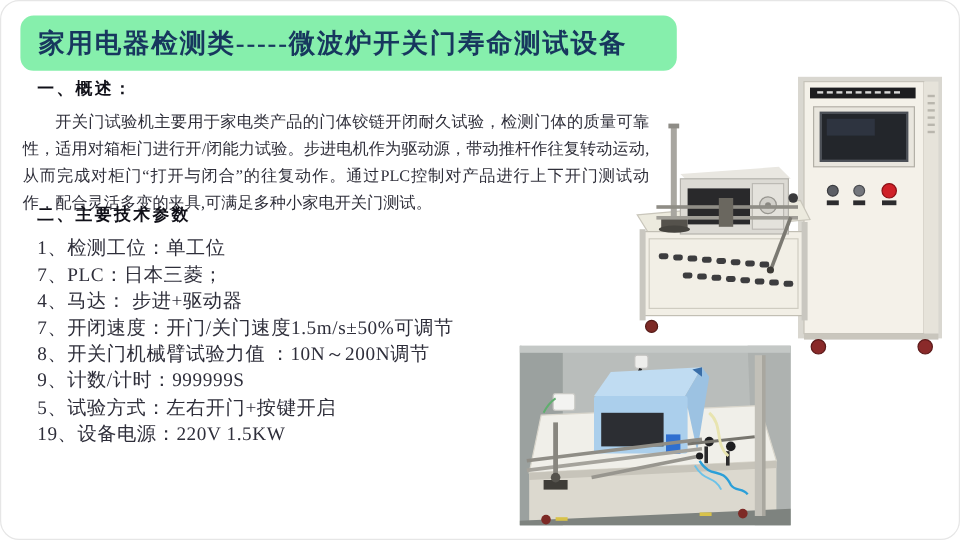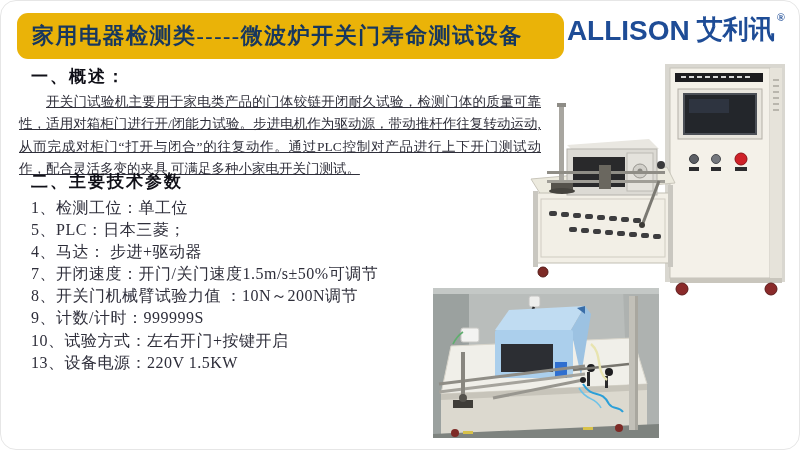--- a/index.html
+++ b/index.html
@@ -4,44 +4,44 @@
 <style>
   html,body { margin:0; padding:0; background:#ffffff; }
   .page {
     position:relative; width:800px; height:450px; background:#ffffff;
     border:1px solid #e6e6e6; border-radius:16px; overflow:hidden;
     font-family:"Liberation Serif","DejaVu Serif",serif; box-sizing:border-box;
   }
   
   .header-pill {
     position:absolute; left:16px; top:12px; width:547px; height:46px;
-    background:#eab308; border-radius:11px;
+    background:#86efac; border-radius:11px;
     display:flex; align-items:center; padding:0 15px; box-sizing:border-box;
   }
   .header-title {
     font-size:22px; font-weight:bold; color:#17375E; letter-spacing:1.5px; white-space:nowrap;
   }
   
   .logo {
     position:absolute; right:14px; top:16px; color:#1E4C96;
     display:flex; align-items:flex-start; line-height:1;
   }
   .logo-en { font-family:"Liberation Sans","DejaVu Sans",sans-serif; font-weight:bold; font-size:28px; letter-spacing:0px; }
   .logo-cn { font-size:26px; font-weight:bold; margin-left:7px; }
   .logo-reg { font-size:11px; font-weight:bold; margin-left:2px; margin-top:-5px; }
   
   .sec-heading {
-    position:absolute; left:30px; font-size:17px; font-weight:bold; color:#101018; letter-spacing:2px;
+    position:absolute; left:30px; font-size:14px; font-weight:bold; color:#101018; letter-spacing:2px;
   }
   .sec-heading.h1 { top:64px; }
   .sec-heading.h2 { top:169px; }
   .overview-body {
     position:absolute; left:18px; top:90px; width:522px;
     font-size:13.5px; line-height:22.4px; color:#2f2f3a;
-    text-indent:2em; text-align:justify;text-decoration:underline;
+    text-indent:2em; text-align:justify;
   }
   .spec-list { position:absolute; left:30px; top:196px; width:470px; }
   .spec-item {
     font-size:16px; color:#2e2e3a; height:22.1px; line-height:22.1px; white-space:nowrap;
     letter-spacing:0.5px;
   }
   
   .photo { position:absolute; }
   .photo-machine { left:528px; top:58px; width:266px; height:240px; }
   .photo-rig { left:432px; top:287px; width:226px; height:150px; }
@@ -49,40 +49,35 @@
 </style>
 </head>
 <body>
 
 <div class="page">
 
   <div class="header-pill">
     <span class="header-title">家用电器检测类-----微波炉开关门寿命测试设备</span>
   </div>
 
-  <div class="logo">
-    <span class="logo-en">ALLISON</span>
-    <span class="logo-cn">艾利讯</span>
-    <span class="logo-reg">®</span>
-  </div>
 
   <div class="sec-heading h1">一、概述：</div>
   <div class="overview-body">开关门试验机主要用于家电类产品的门体铰链开闭耐久试验，检测门体的质量可靠性，适用对箱柜门进行开/闭能力试验。步进电机作为驱动源，带动推杆作往复转动运动,从而完成对柜门“打开与闭合”的往复动作。通过PLC控制对产品进行上下开门测试动作，配合灵活多变的夹具,可满足多种小家电开关门测试。</div>
 
   <div class="sec-heading h2">二、主要技术参数</div>
 
   <div class="spec-list">
     <div class="spec-item">1、检测工位：单工位</div>
-    <div class="spec-item">5、PLC：日本三菱；</div>
+    <div class="spec-item">7、PLC：日本三菱；</div>
     <div class="spec-item">4、马达： 步进+驱动器</div>
     <div class="spec-item">7、开闭速度：开门/关门速度1.5m/s±50%可调节</div>
     <div class="spec-item">8、开关门机械臂试验力值 ：10N～200N调节</div>
     <div class="spec-item">9、计数/计时：999999S</div>
-    <div class="spec-item">10、试验方式：左右开门+按键开启</div>
-    <div class="spec-item">13、设备电源：220V 1.5KW</div>
+    <div class="spec-item">5、试验方式：左右开门+按键开启</div>
+    <div class="spec-item">19、设备电源：220V 1.5KW</div>
   </div>
 
   <div class="photo photo-machine">
     <svg width="266" height="240" viewBox="0 0 266 240">
 
       <rect x="136" y="5" width="120" height="218" fill="#d9d7d0"></rect>
       <rect x="141" y="9" width="100" height="210" fill="#f4f1e9" stroke="#c6c3ba" stroke-width="1"></rect>
       <rect x="241" y="9" width="12" height="210" fill="#e6e3da"></rect>
 
       <g fill="#b9b6ad">

